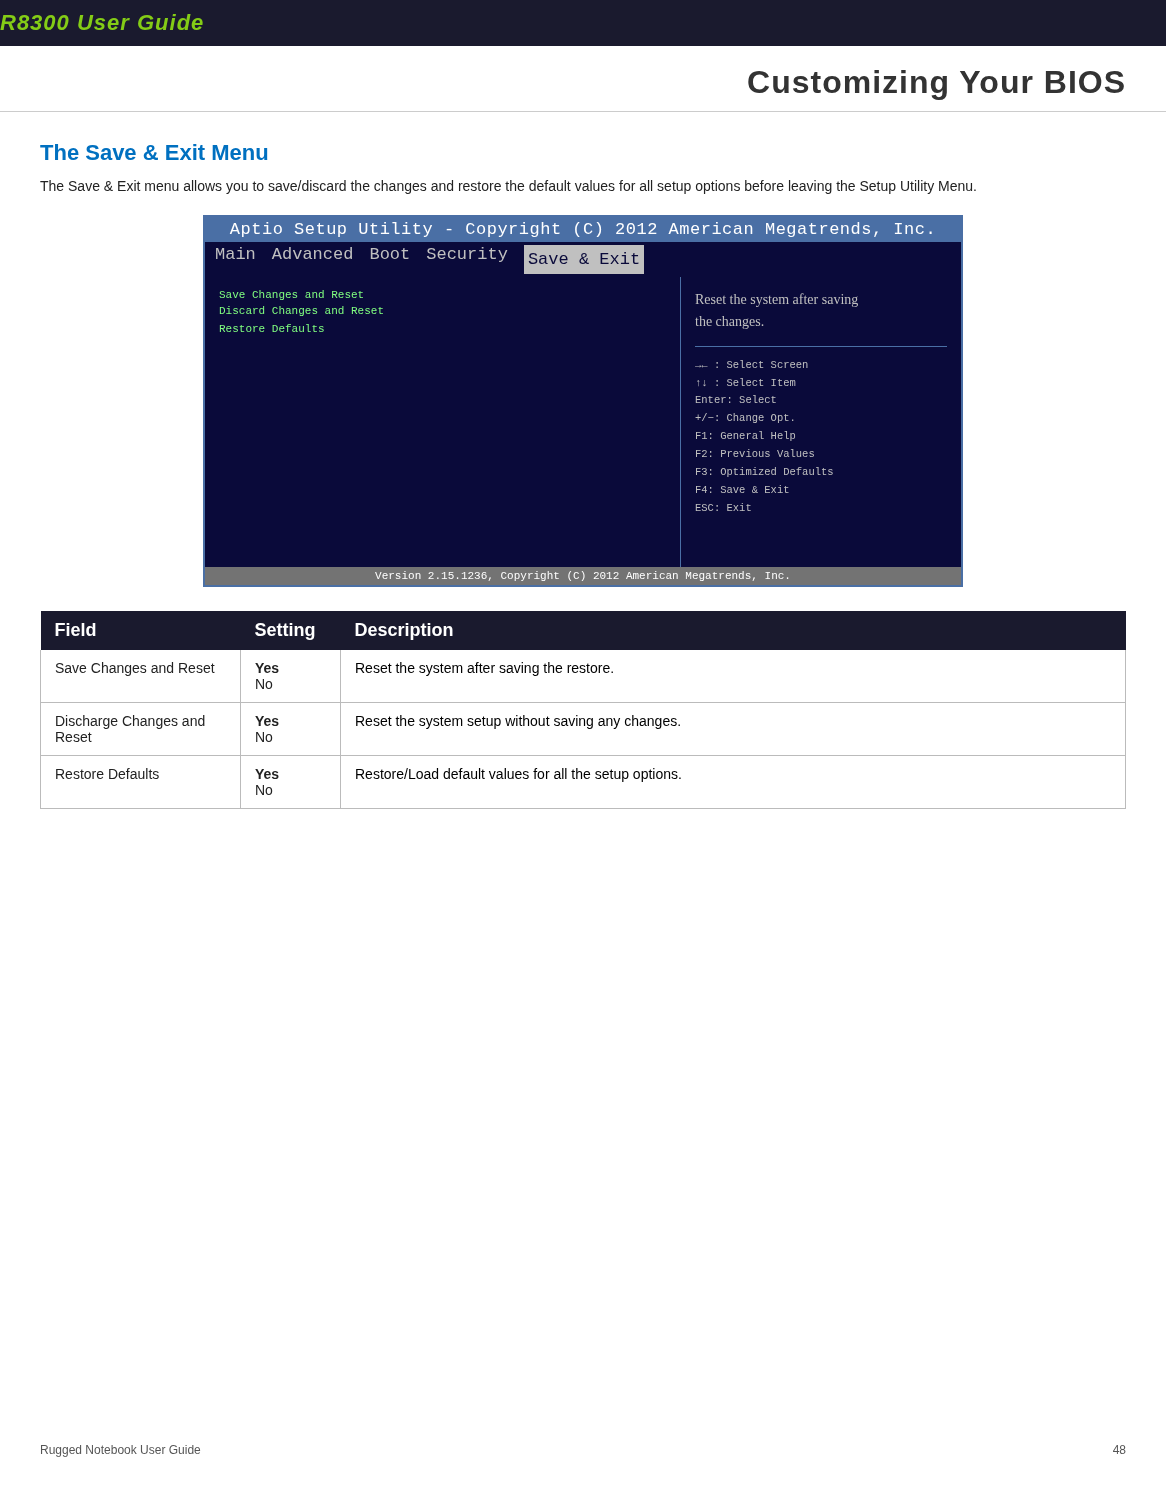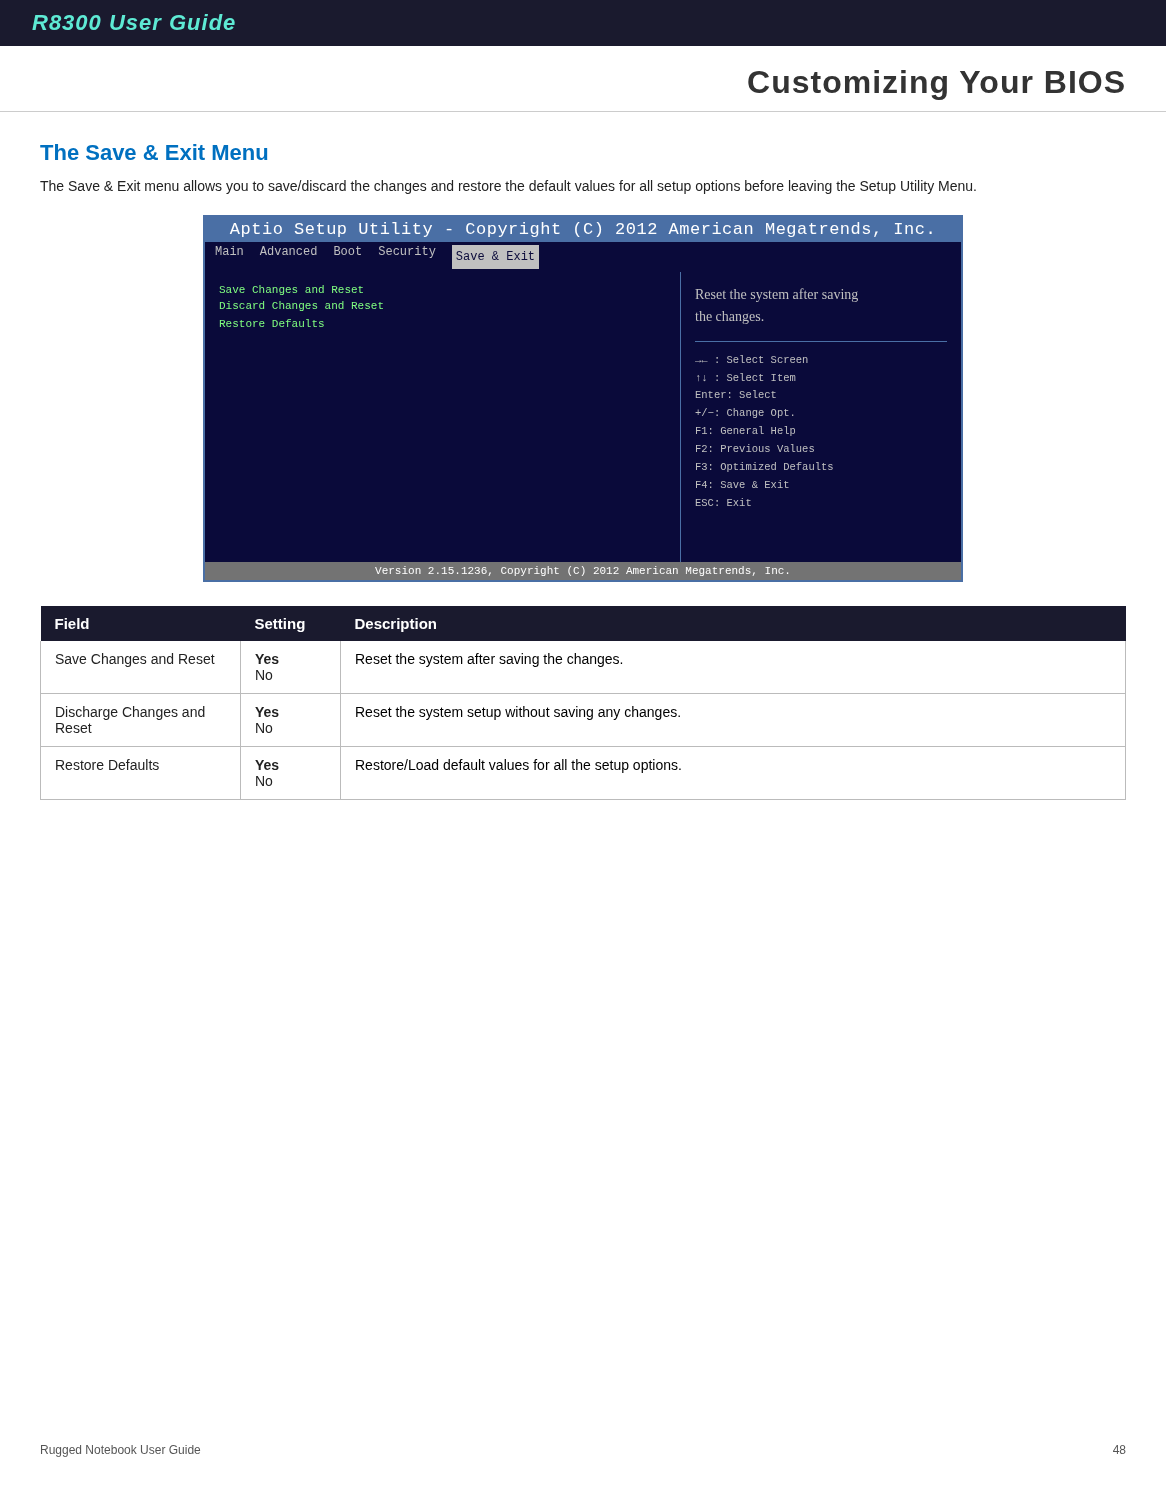--- a/index.html
+++ b/index.html
@@ -7,22 +7,22 @@
       font-family: Arial, sans-serif;
       background: #fff;
       width: 1166px;
       min-height: 1496px;
       position: relative;
     }
 
     
     .header-bar {
       background: #1a1a2e;
-      color: #5eead4;
-      padding: 10px 32px;
+      color: #84cc16;
+      padding: 10px 0;
       font-size: 22px;
       font-weight: bold;
       font-style: italic;
       letter-spacing: 1px;
     }
 
     
     .page-title-area {
       text-align: right;
       padding: 18px 40px 10px 56px;
@@ -71,21 +71,21 @@
       text-align: center;
       padding: 3px 6px;
       font-size: 17px;
       letter-spacing: 0.5px;
     }
 
     .bios-menu-bar {
       background: #0a0a3a;
       color: #c0c0c0;
       padding: 3px 10px;
-      font-size: 12px;
+      font-size: 17px;
       display: flex;
       gap: 16px;
     }
     .bios-menu-bar span {
       cursor: default;
     }
     .bios-menu-bar .active-menu {
       background: #c0c0c0;
       color: #0a0a3a;
       padding: 5px 4px;
@@ -151,21 +151,21 @@
       border-collapse: collapse;
       font-size: 14px;
       margin-top: 4px;
     }
 
     .data-table th {
       background: #1a1a2e;
       color: #fff;
       padding: 9px 14px;
       text-align: left;
-      font-size: 15px;
+      font-size: 18px;
       font-weight: bold;
     }
 
     .data-table td {
       padding: 10px 14px;
       border: 1px solid #bbb;
       vertical-align: top;
     }
 
     .data-table tr:first-child td {
@@ -260,21 +260,21 @@
         <th>Description</th>
       </tr>
     </thead>
     <tbody id="table-body">
     <tr>
           <td class="col-field">Save Changes and Reset</td>
           <td class="col-setting">
             <span class="setting-yes">Yes</span>
             <span class="setting-no">No</span>
           </td>
-          <td>Reset the system after saving the changes.</td>
+          <td>Reset the system after saving the restore.</td>
         </tr>
         <tr>
           <td class="col-field">Discharge Changes and Reset</td>
           <td class="col-setting">
             <span class="setting-yes">Yes</span>
             <span class="setting-no">No</span>
           </td>
           <td>Reset the system setup without saving any changes.</td>
         </tr>
         <tr>

